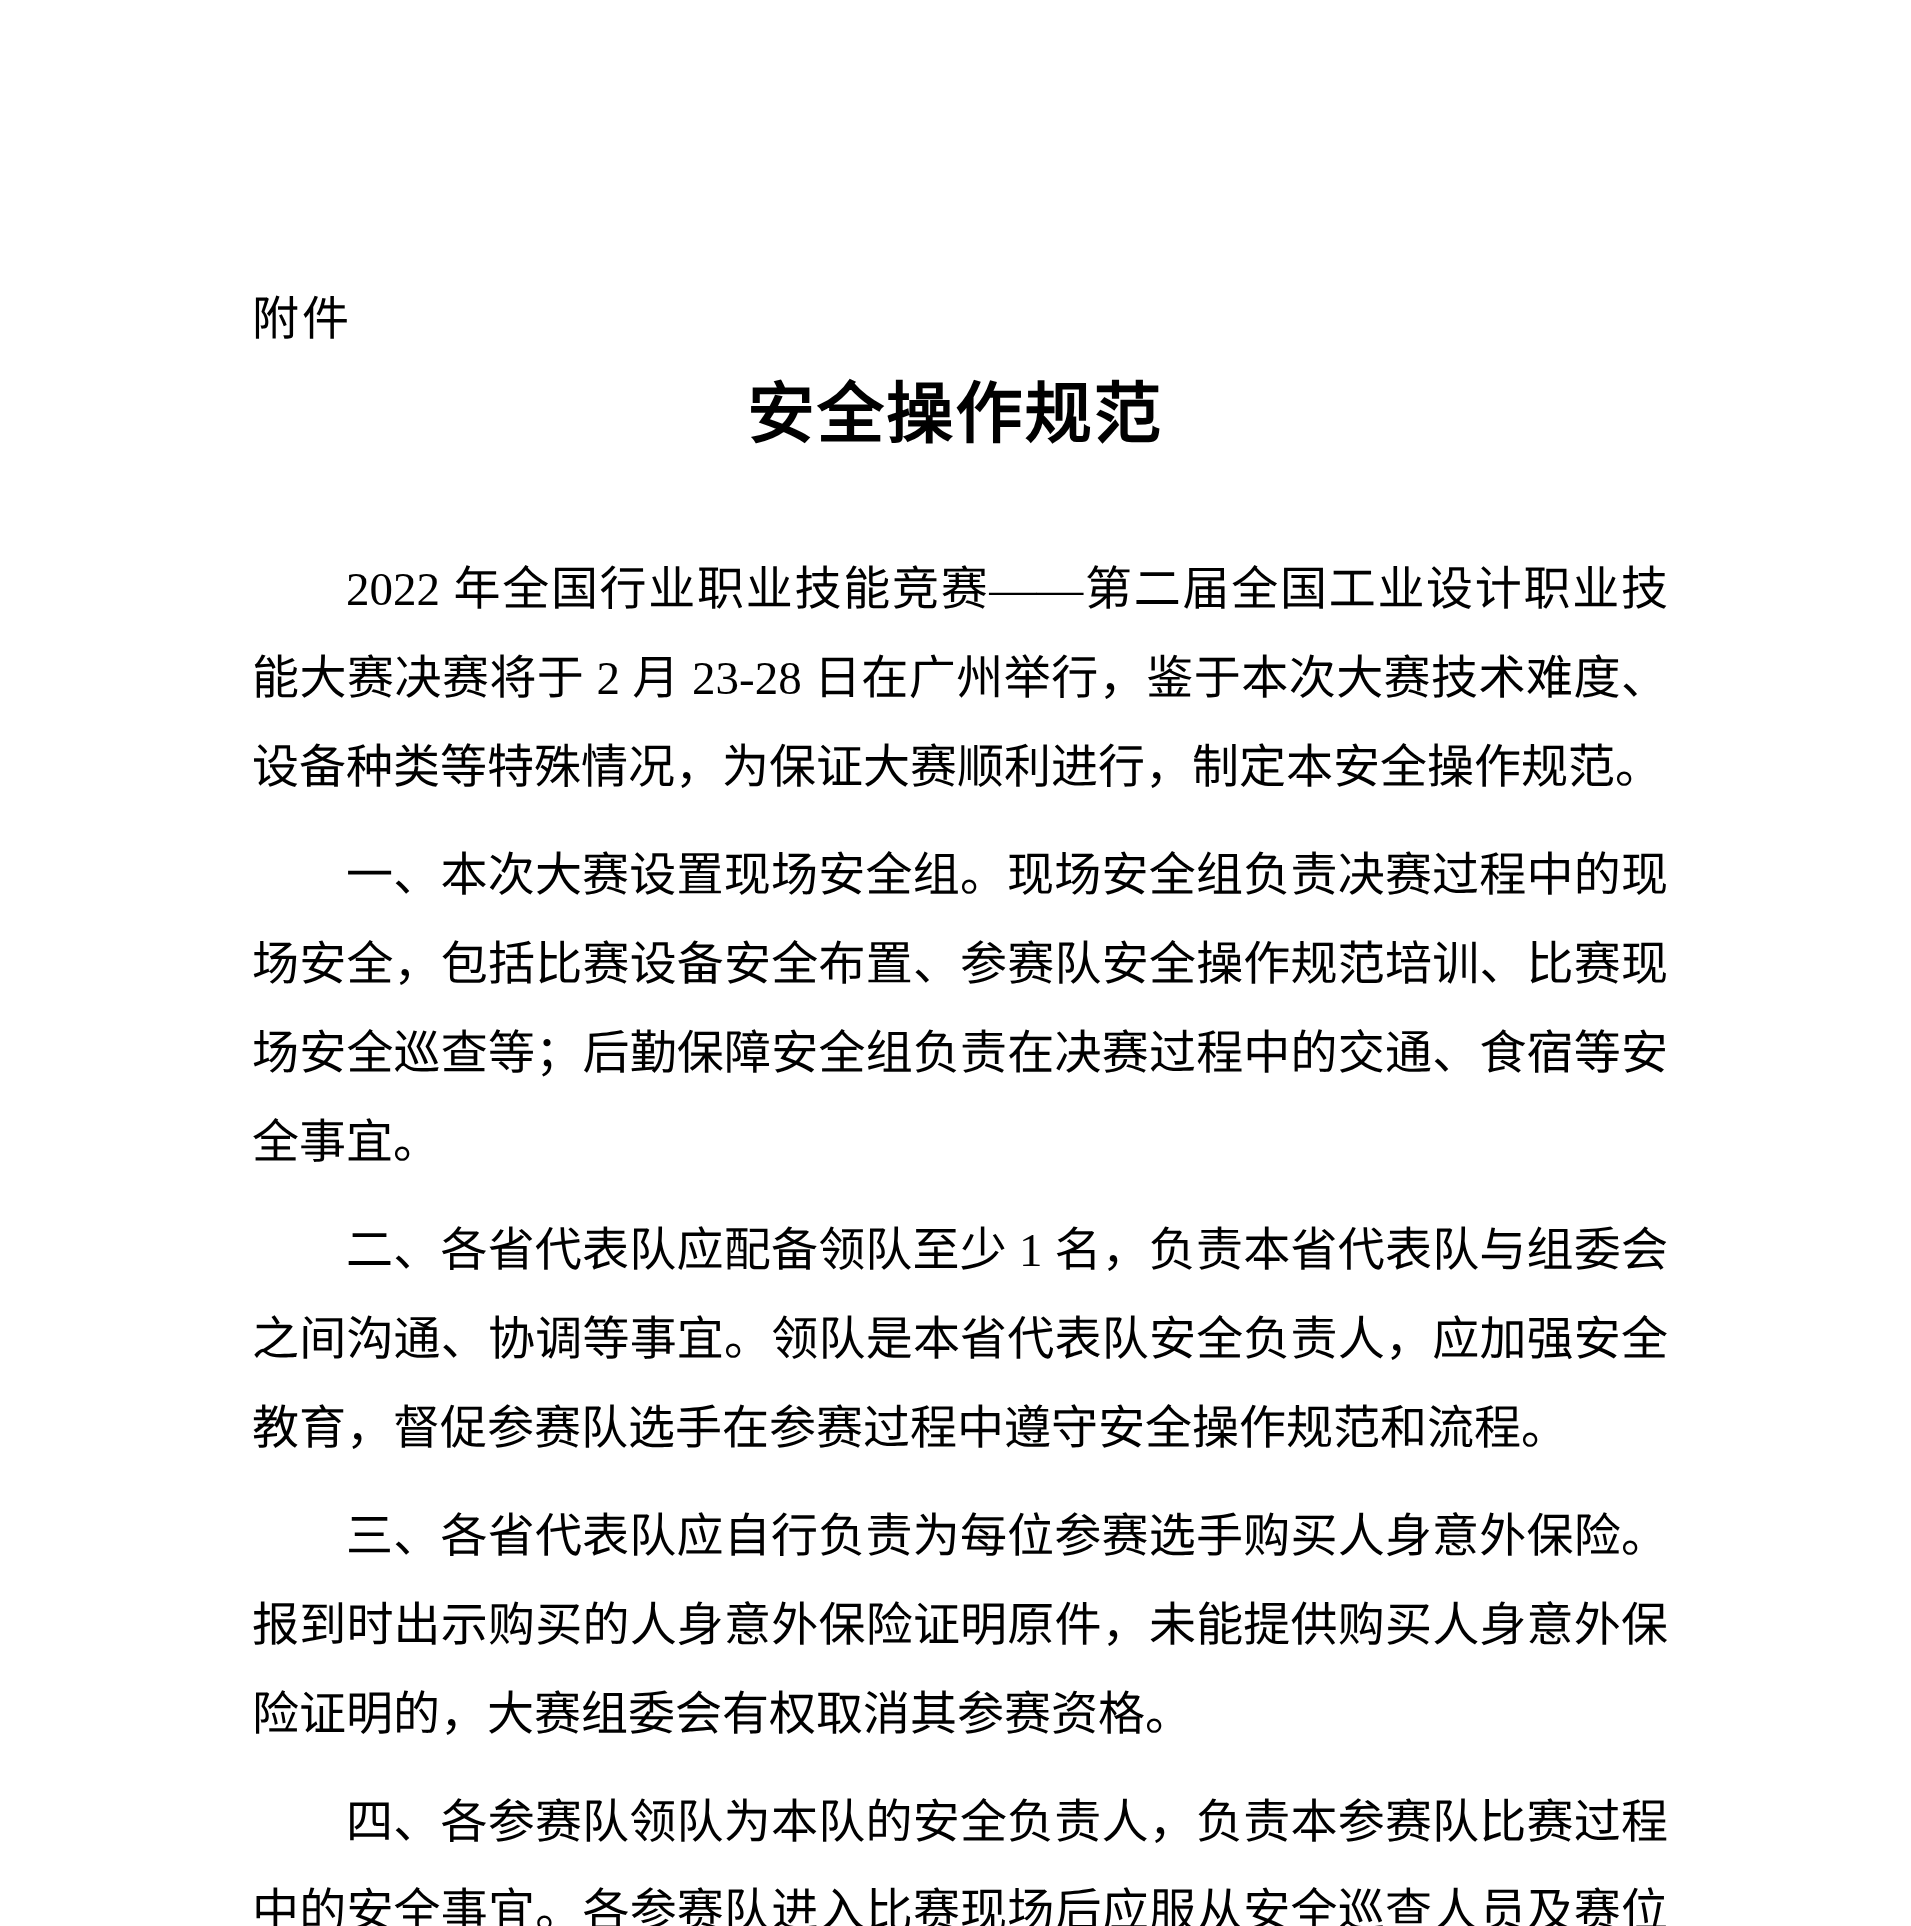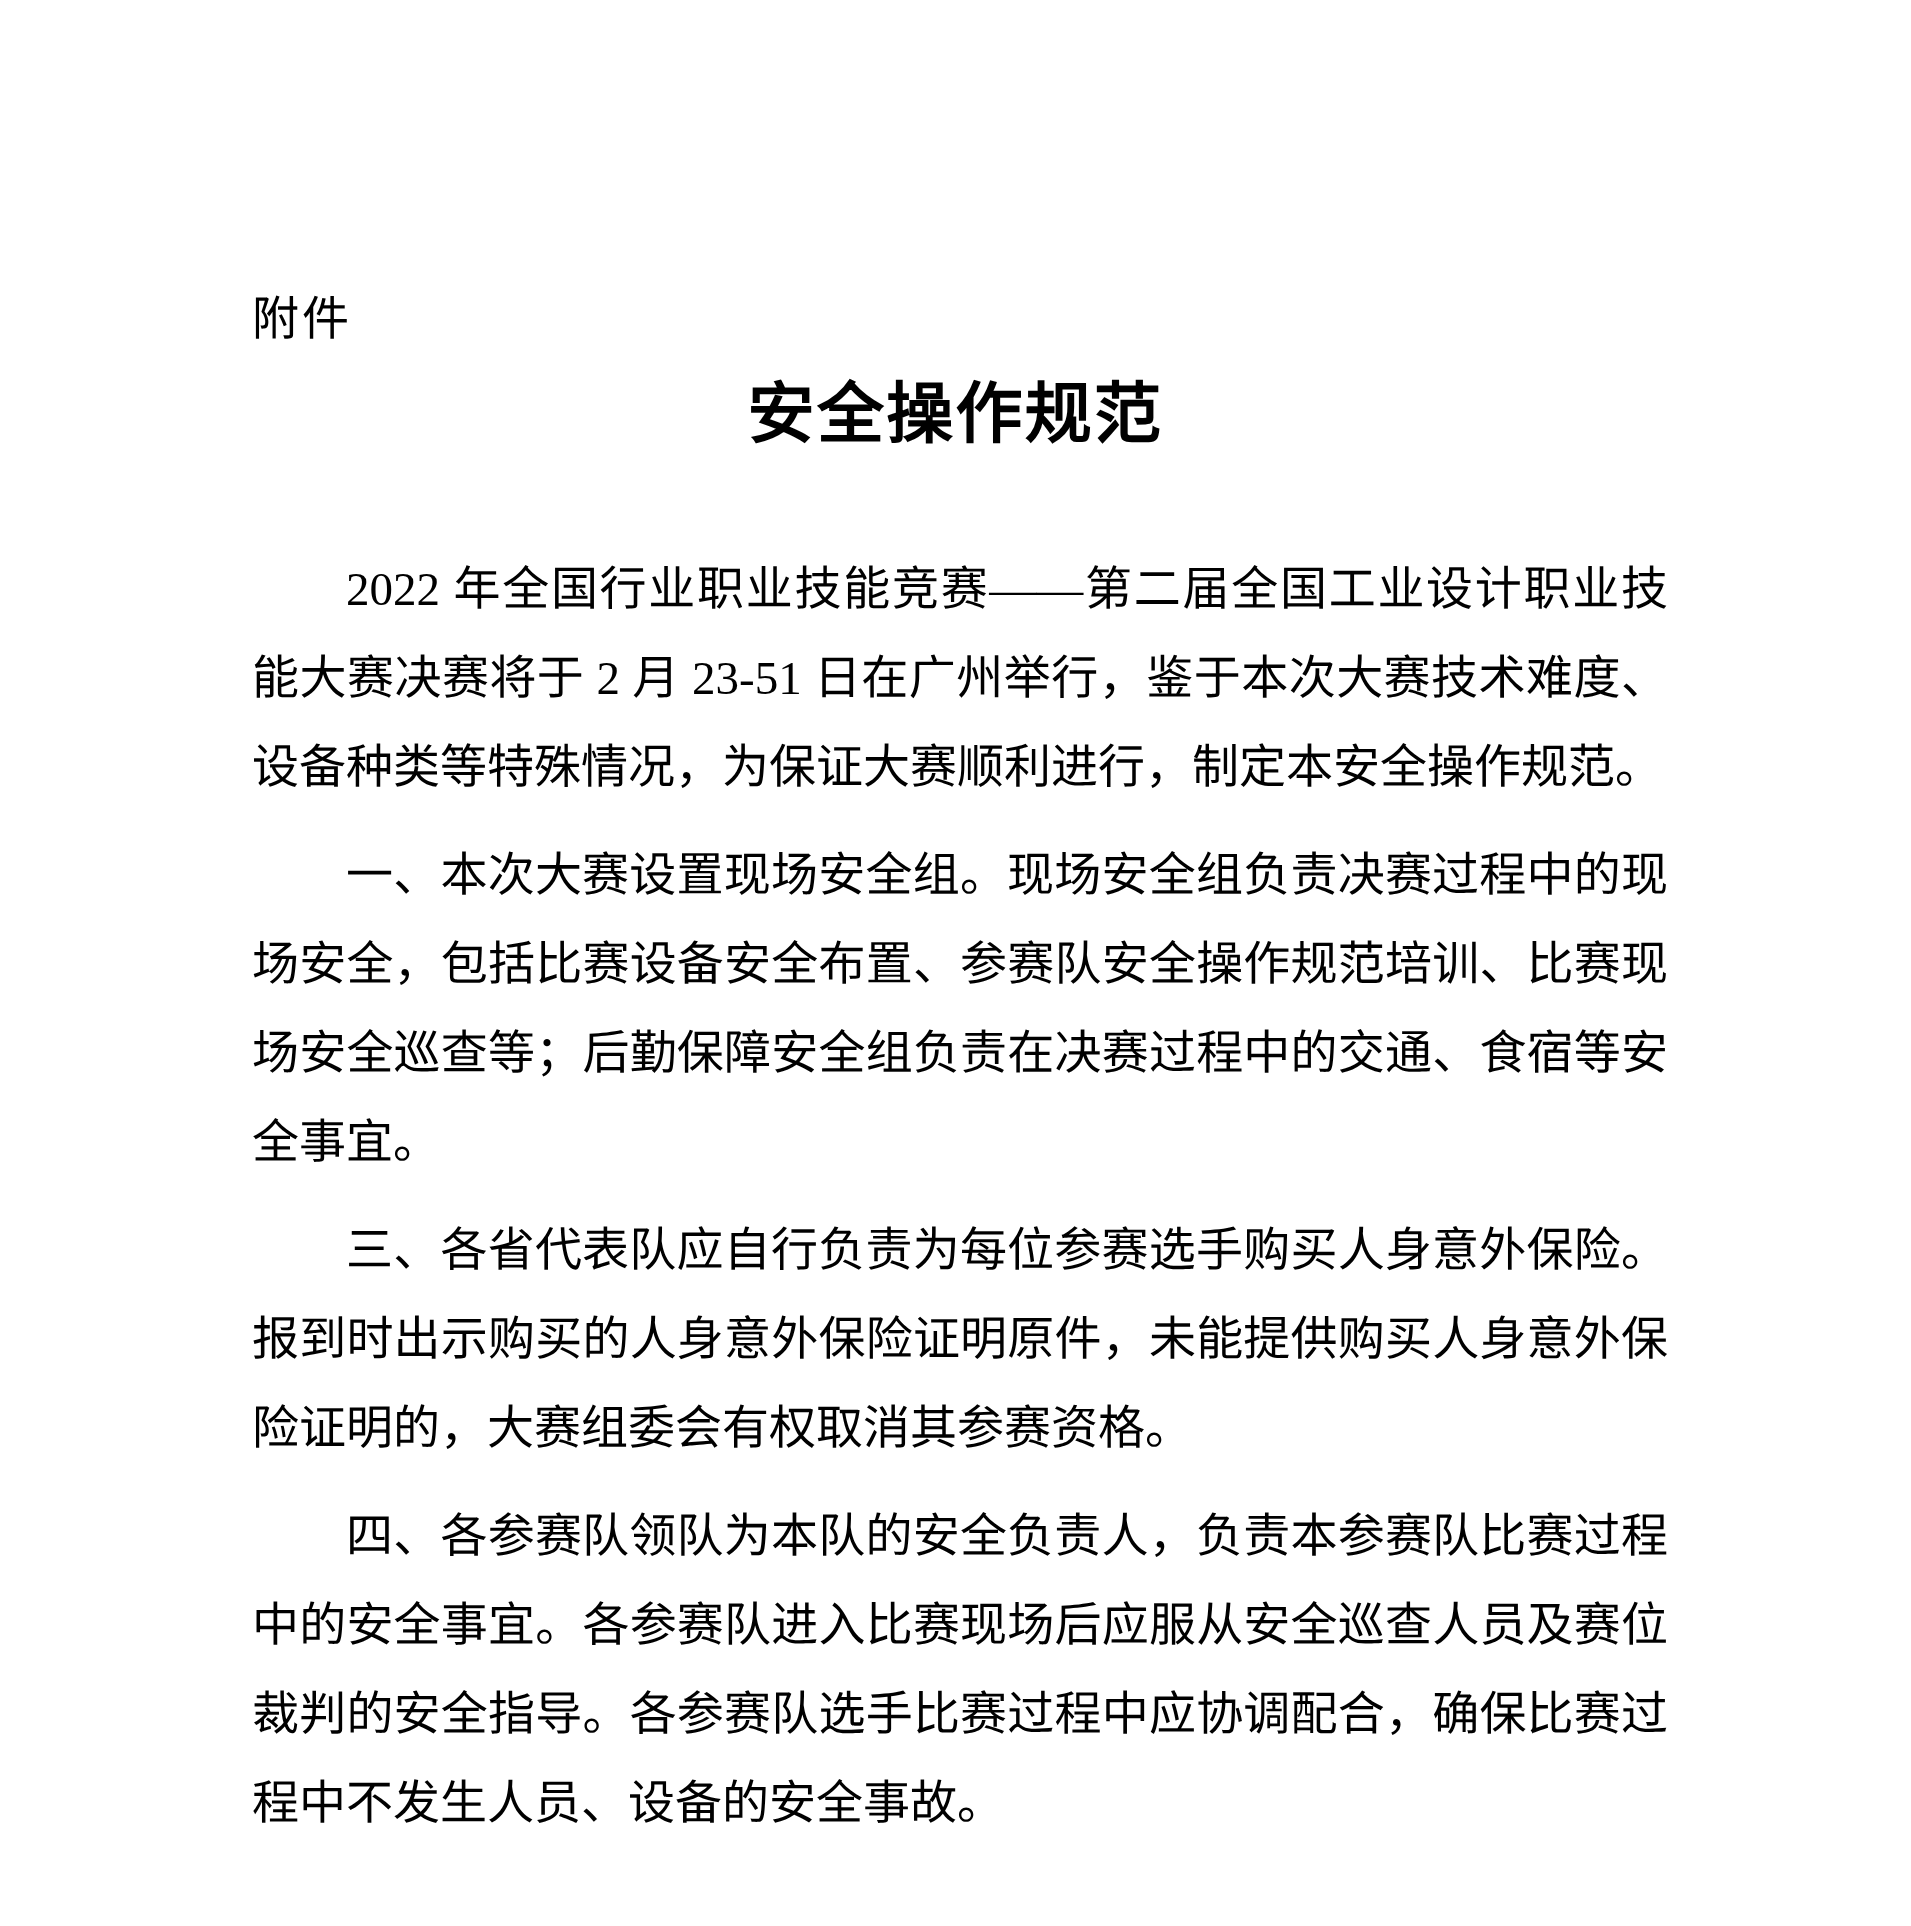--- a/index.html
+++ b/index.html
@@ -72,21 +72,22 @@
 </head>
 <body>
 
 <div class="page">
 
   <div class="attachment-label">附件</div>
 
   <h1 class="doc-title">安全操作规范</h1>
 
   <div class="body-text">
-    <p>2022 年全国行业职业技能竞赛——第二届全国工业设计职业技能大赛决赛将于 2 月 23-51 日在广州举行，鉴于本次大赛技术难度、设备种类等特殊情况，为保证大赛顺利进行，制定本安全操作规范。</p>
+    <p>2022 年全国行业职业技能竞赛——第二届全国工业设计职业技能大赛决赛将于 2 月 23-28 日在广州举行，鉴于本次大赛技术难度、设备种类等特殊情况，为保证大赛顺利进行，制定本安全操作规范。</p>
     <p>一、本次大赛设置现场安全组。现场安全组负责决赛过程中的现场安全，包括比赛设备安全布置、参赛队安全操作规范培训、比赛现场安全巡查等；后勤保障安全组负责在决赛过程中的交通、食宿等安全事宜。</p>
+    <p>二、各省代表队应配备领队至少 1 名，负责本省代表队与组委会之间沟通、协调等事宜。领队是本省代表队安全负责人，应加强安全教育，督促参赛队选手在参赛过程中遵守安全操作规范和流程。</p>
     <p>三、各省代表队应自行负责为每位参赛选手购买人身意外保险。报到时出示购买的人身意外保险证明原件，未能提供购买人身意外保险证明的，大赛组委会有权取消其参赛资格。</p>
     <p>四、各参赛队领队为本队的安全负责人，负责本参赛队比赛过程中的安全事宜。各参赛队进入比赛现场后应服从安全巡查人员及赛位裁判的安全指导。各参赛队选手比赛过程中应协调配合，确保比赛过程中不发生人员、设备的安全事故。</p>
 
   </div>
 
 </div>
 
 
 </body></html>

